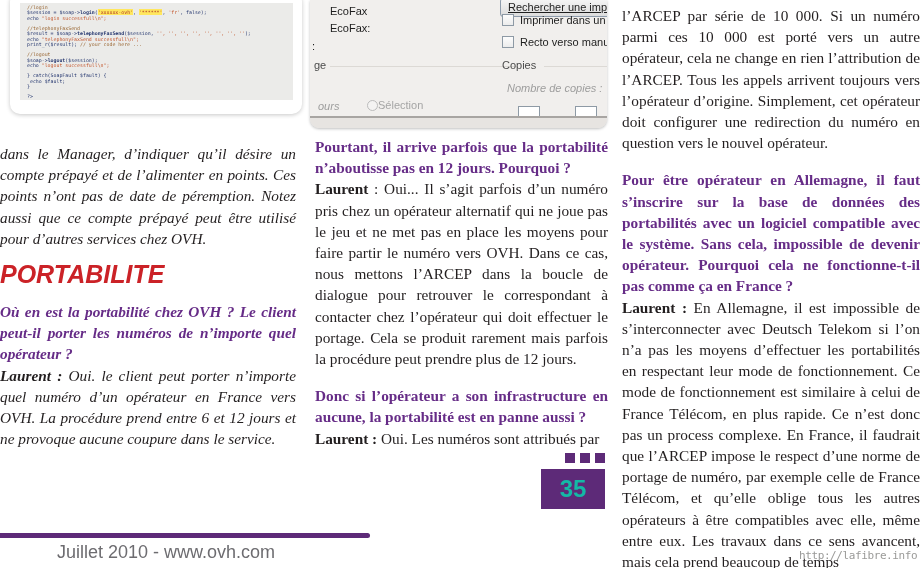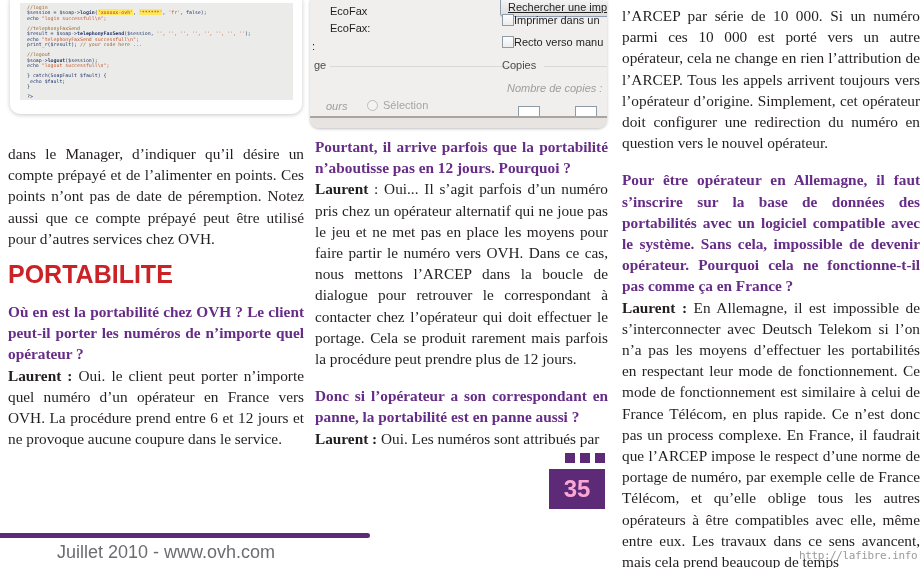--- a/index.html
+++ b/index.html
@@ -40,49 +40,49 @@
     border-radius:0 0 9px 9px;overflow:hidden;box-shadow:0 1px 3px rgba(0,0,0,.25);
     font-family:"Liberation Sans", sans-serif;font-size:11px;color:#1e1e1e;
   }
   .dlg-btn{
     position:absolute;left:190px;top:-2px;width:118px;height:19px;
     border:1px solid #8e9cac;border-radius:3px;
     background:linear-gradient(#f6f6f6,#dcdcdc);
     padding:2px 0 0 7px;box-sizing:border-box;text-decoration:underline;white-space:nowrap;overflow:hidden;
   }
   .dlg-label{position:absolute;white-space:nowrap;}
-  .dlg-check{position:absolute;display:flex;align-items:flex-end;white-space:nowrap;}
+  .dlg-check{position:absolute;display:flex;align-items:flex-end;gap:6px;white-space:nowrap;}
   .cbox{width:12px;height:12px;border:1px solid #8e9aa5;background:linear-gradient(#fdfdfd,#ececec);box-sizing:border-box;flex:0 0 auto;}
   .groupline{position:absolute;height:1px;background:#dcd9d5;}
   .gray{color:#9d9d9d;font-style:italic;}
   .dimlabel{color:#4b4b4b;}
-  .dlg-radio{position:absolute;display:flex;align-items:center;gap:5px;color:#a5a5a5;}
+  .dlg-radio{position:absolute;display:flex;align-items:center;color:#a5a5a5;}
   .rcirc{width:11px;height:11px;border:1px solid #bcbcbc;border-radius:50%;background:#f4f3f2;box-sizing:border-box;flex:0 0 auto;}
   .spin{position:absolute;width:22px;height:16px;background:#fff;border:1px solid #8e9aa5;box-sizing:border-box;}
   .dlg-bottom{position:absolute;left:0;right:0;bottom:0;height:10px;background:#e7e4e1;border-top:2px solid #a8a5a2;}
 
   
   .col{position:absolute;font-size:15.3px;line-height:21.2px;}
   .para{text-align:justify;margin:0;}
   .q{color:var(--accent-purple);font-weight:bold;text-align:justify;margin:0;}
   .speaker{font-weight:bold;}
   .section-title{
     font-family:"Liberation Sans", sans-serif;font-weight:bold;font-size:25px;line-height:30px;
     color:var(--heading-red);text-align:left;margin:10px 0 12px 0;
   }
-  #col1{left:8px;top:143px;width:296px;}
+  #col1{left:0;top:143px;width:296px;font-style:italic;}
   #col2{left:315px;top:136px;width:293px;}
   #col3{left:622px;top:5px;width:298px;}
   .q2{margin-top:16px;}
 
   .sq-row{margin-top:4px;text-align:right;height:10px;line-height:0;padding-right:3px;}
   .sq{display:inline-block;width:10px;height:10px;background:var(--deep-purple);margin-left:5px;}
   .page-badge{
-    margin:6px 3px 16px auto;width:56px;height:40px;background:var(--deep-purple);
-    color:#f9a8d4;font-family:"Liberation Sans", sans-serif;font-weight:bold;font-size:24px;
+    margin:6px 3px 16px auto;width:64px;height:40px;background:var(--deep-purple);
+    color:#14b8a6;font-family:"Liberation Sans", sans-serif;font-weight:bold;font-size:24px;
     display:flex;align-items:center;justify-content:center;
   }
 
   
   .footer-line{left:0;top:533px;width:370px;height:5px;background:var(--deep-purple);border-radius:0 3px 3px 0;}
   .footer-text{
     left:57px;top:542px;font-family:"Liberation Sans", sans-serif;font-size:18px;color:var(--footer-gray);
   }
   .watermark{
     left:799px;top:549px;font-family:"DejaVu Sans Mono", monospace;font-size:11px;
@@ -115,42 +115,42 @@
       <span>Recto verso manu</span>
     </div>
 
     <div class="dlg-label dimlabel" style="left:4px;top:59px;">ge</div>
     <div class="groupline" style="left:20px;top:66px;width:188px;"></div>
     <div class="dlg-label dimlabel" style="left:192px;top:59px;text-align:center;">Copies</div>
     <div class="groupline" style="left:234px;top:66px;width:63px;"></div>
 
     <div class="dlg-label gray" style="left:197px;top:82px;">Nombre de copies :</div>
 
-    <div class="dlg-label gray" style="left:16px;top:100px;">ours</div>
+    <div class="dlg-label gray" style="left:8px;top:100px;">ours</div>
     <div class="dlg-radio" style="left:57px;top:99px;">
       <span class="rcirc"></span>
       <span>Sélection</span>
     </div>
 
     <div class="spin" style="left:208px;top:106px;"></div>
     <div class="spin" style="left:265px;top:106px;"></div>
     <div class="dlg-bottom"></div>
   </div>
 
   <div class="col" id="col1">
     <p class="para">dans le Manager, d’indiquer qu’il désire un compte prépayé et de l’alimenter en points. Ces points n’ont pas de date de péremption. Notez aussi que ce compte prépayé peut être utilisé pour d’autres services chez OVH.</p>
     <div class="section-title">PORTABILITE</div>
     <p class="q">Où en est la portabilité chez OVH ? Le client peut-il porter les numéros de n’importe quel opérateur ?</p>
     <p class="para"><span class="speaker">Laurent :</span><span> Oui. le client peut porter n’importe quel numéro d’un opérateur en France vers OVH. La procédure prend entre 6 et 12 jours et ne provoque aucune coupure dans le service.</span></p>
   </div>
 
   <div class="col" id="col2">
     <p class="q">Pourtant, il arrive parfois que la portabilité n’aboutisse pas en 12 jours. Pourquoi ?</p>
     <p class="para"><span class="speaker">Laurent</span><span> : Oui... Il s’agit parfois d’un numéro pris chez un opérateur alternatif qui ne joue pas le jeu et ne met pas en place les moyens pour faire partir le numéro vers OVH. Dans ce cas, nous mettons l’ARCEP dans la boucle de dialogue pour retrouver le correspondant à contacter chez l’opérateur qui doit effectuer le portage. Cela se produit rarement mais parfois la procédure peut prendre plus de 12 jours.</span></p>
-    <p class="q q2">Donc si l’opérateur a son correspondant en panne, la portabilité est en panne aussi ?</p>
+    <p class="q q2">Donc si l’opérateur a son infrastructure en aucune, la portabilité est en panne aussi ?</p>
     <p class="para"><span class="speaker">Laurent :</span><span> Oui. Les numéros sont attribués par</span></p>
     <div class="sq-row">
       <span class="sq"></span><span class="sq"></span><span class="sq"></span>
     </div>
     <div class="page-badge">35</div>
   </div>
 
   <div class="col" id="col3">
     <p class="para">l’ARCEP par série de 10 000. Si un numéro parmi ces 10 000 est porté vers un autre opérateur, cela ne change en rien l’attribution de l’ARCEP. Tous les appels arrivent toujours vers l’opérateur d’origine. Simplement, cet opérateur doit configurer une redirection du numéro en question vers le nouvel opérateur.</p>
     <p class="q q2">Pour être opérateur en Allemagne, il faut s’inscrire sur la base de données des portabilités avec un logiciel compatible avec le système. Sans cela, impossible de devenir opérateur. Pourquoi cela ne fonctionne-t-il pas comme ça en France ?</p>

